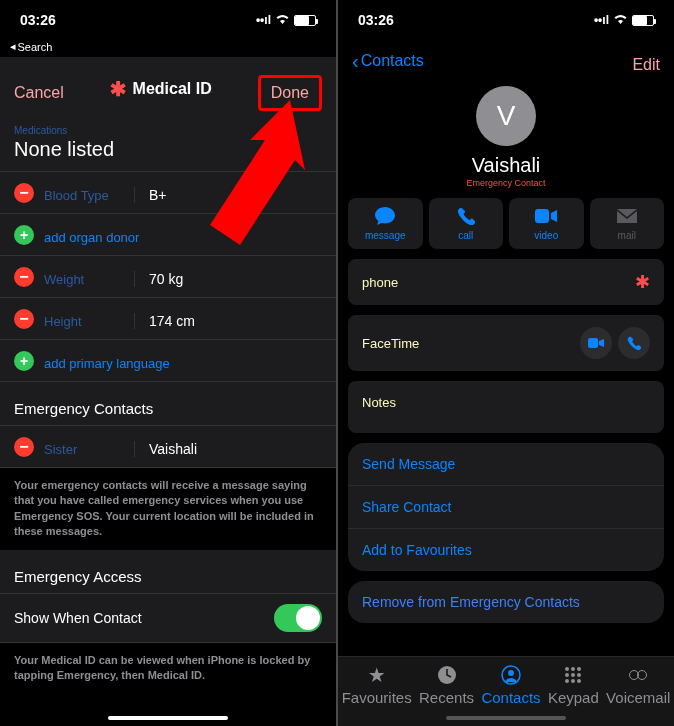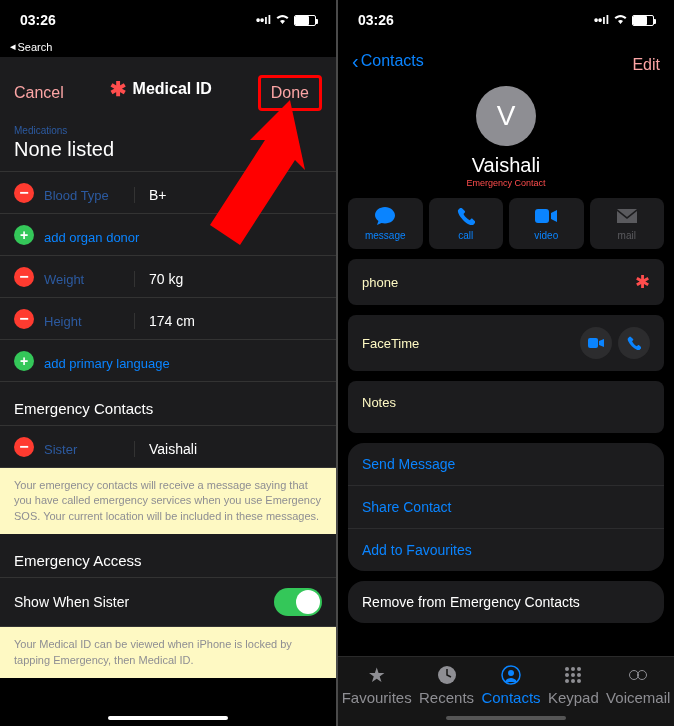--- a/index.html
+++ b/index.html
@@ -37,21 +37,21 @@
     .row-icon { width: 20px; height: 20px; border-radius: 50%; display: flex; align-items: center; justify-content: center; margin-right: 10px; flex-shrink: 0; }
     .icon-remove { background: #ff3b30; }
     .icon-add { background: #34c759; }
     .icon-remove::before { content: '−'; color: #fff; font-weight: bold; font-size: 16px; line-height: 1; }
     .icon-add::before { content: '+'; color: #fff; font-weight: bold; font-size: 14px; line-height: 1; }
     .row-label { color: #2c5aa0; font-size: 13px; width: 90px; flex-shrink: 0; }
     .row-value { color: #fff; font-size: 14px; border-left: 1px solid #333; padding-left: 14px; flex: 1; }
     .row-link { color: #0a84ff; font-size: 13px; }
     
     .section-title { color: #fff; font-size: 15px; padding: 18px 14px 8px; background: #1c1c1e; }
-    .footer-text { color: #8e8e93; font-size: 11px; padding: 10px 14px; line-height: 1.4; background: #fef9c3; }
+    .footer-text { color: #8e8e93; font-size: 11px; padding: 10px 14px; line-height: 1.4; background: #000000; font-weight: bold; }
     
     .toggle-row { display: flex; justify-content: space-between; align-items: center; padding: 10px 14px; background: #1c1c1e; border-top: 1px solid #333; border-bottom: 1px solid #333; }
     .toggle-label { color: #fff; font-size: 14px; }
     .toggle { width: 48px; height: 28px; background: #34c759; border-radius: 14px; position: relative; }
     .toggle::after { content: ''; width: 24px; height: 24px; background: #fff; border-radius: 50%; position: absolute; right: 2px; top: 2px; }
     
     
     .hdr-right { display: flex; justify-content: space-between; align-items: center; padding: 8px 14px; }
     .back-btn { color: #0a84ff; font-size: 16px; display: flex; align-items: center; background: none; border: none; }
     .chevron { font-size: 20px; margin-right: 2px; }
@@ -75,21 +75,21 @@
     
     .facetime-row { display: flex; justify-content: space-between; align-items: center; }
     .ft-icons { display: flex; gap: 6px; }
     .ft-icon { width: 32px; height: 32px; border-radius: 50%; background: #2c2c2e; display: flex; align-items: center; justify-content: center; color: #0a84ff; font-size: 14px; }
     
     .notes-card { min-height: 52px; }
     
     .action-list { background: #1c1c1e; border-radius: 16px; margin: 0 10px 10px; }
     .action-item { padding: 13px 14px; color: #0a84ff; font-size: 14px; border-bottom: 1px solid #2c2c2e; }
     .action-item:last-child { border-bottom: none; }
-    .action-item.danger { color: #ffffff; }
+    .action-item.danger { color: #3b82f6; }
     
     .tab-bar { position: absolute; bottom: 0; left: 0; right: 0; background: #161616; display: flex; justify-content: space-around; padding: 6px 0 20px; border-top: 1px solid #2a2a2a; }
     .tab { display: flex; flex-direction: column; align-items: center; gap: 2px; color: #8e8e93; }
     .tab.active { color: #0a84ff; }
     .tab-icon { font-size: 20px; height: 24px; display: flex; align-items: center; }
     .tab-label { font-size: 15px; }
     
     .home-indicator { position: absolute; bottom: 6px; left: 50%; transform: translateX(-50%); width: 120px; height: 4px; background: #fff; border-radius: 2px; }
     .home-indicator.dim { background: #555; }
     
@@ -170,21 +170,21 @@
       <div class="row">
         <div class="row-icon icon-remove"></div>
         <div class="row-label">Sister</div>
         <div class="row-value">Vaishali</div>
       </div>
     </div>
     <div class="footer-text">Your emergency contacts will receive a message saying that you have called emergency services when you use Emergency SOS. Your current location will be included in these messages.</div>
 
     <div class="section-title">Emergency Access</div>
     <div class="toggle-row">
-      <span class="toggle-label">Show When Sister</span>
+      <span class="toggle-label">Show When Contact</span>
       <div class="toggle"></div>
     </div>
     <div class="footer-text">Your Medical ID can be viewed when iPhone is locked by tapping Emergency, then Medical ID.</div>
   </div>
   <div class="home-indicator"></div>
 </div>
 
 <div class="phone">
   <div class="status-bar">
     <span>03:26</span>

